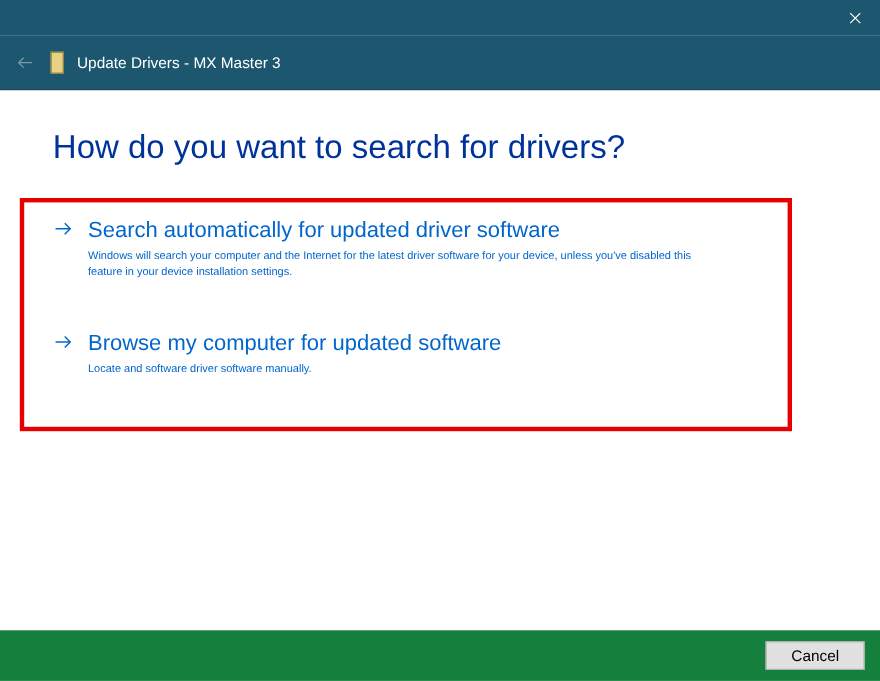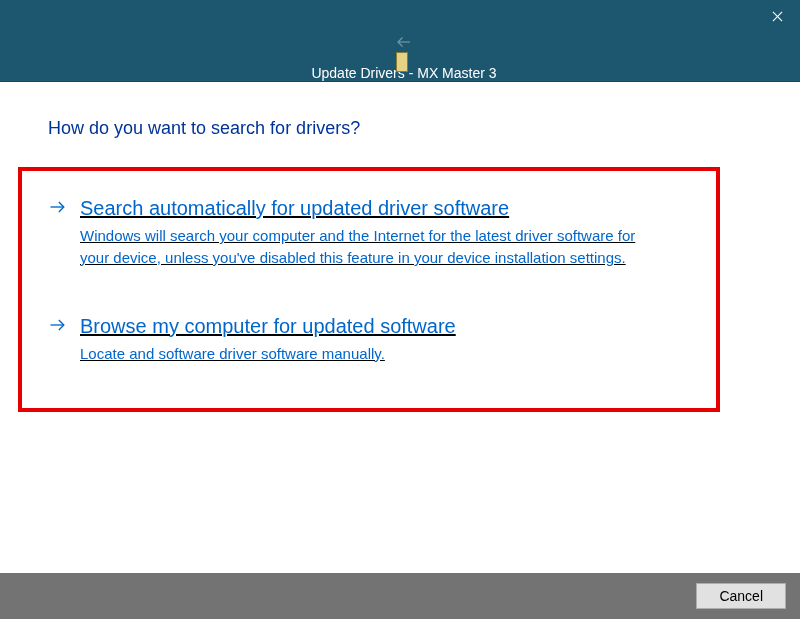--- a/index.html
+++ b/index.html
@@ -34,21 +34,20 @@
       height: 11px;
     }
     .header {
       height: 50px;
       background: #1d566f;
       display: flex;
       align-items: center;
       padding-left: 8px;
       color: #ffffff;
       border-bottom: 1px solid rgba(0,0,0,0.15);
-      flex-direction: column;
     }
     .back-arrow {
       width: 30px;
       height: 30px;
       display: flex;
       align-items: center;
       justify-content: center;
       color: #7a9aab;
     }
     .back-arrow svg {
@@ -73,31 +72,30 @@
     }
     .header-title {
       font-size: 14px;
       color: #ffffff;
       font-weight: 400;
     }
     .content {
       padding: 36px 48px 0 48px;
     }
     .main-heading {
-      font-size: 18px;
+      font-size: 30px;
       font-weight: 400;
       color: #003399;
       margin-bottom: 28px;
     }
     .options-box {
       border: 4px solid #e60000;
-      padding: 24px 26px 44px 26px;
+      padding: 12px 26px 44px 26px;
       margin-left: -30px;
       margin-right: 32px;
-      text-decoration: underline;
     }
     .option {
       display: flex;
       align-items: flex-start;
       margin-bottom: 44px;
     }
     .option:last-child {
       margin-bottom: 0;
     }
     .option-arrow {
@@ -114,32 +112,32 @@
       flex: 1;
     }
     .option-title {
       font-size: 20px;
       color: #0066cc;
       font-weight: 400;
       line-height: 1.3;
       margin-bottom: 4px;
     }
     .option-desc {
-      font-size: 15px;
+      font-size: 10px;
       color: #0066cc;
       line-height: 1.45;
       max-width: 570px;
     }
     .footer {
       position: absolute;
       bottom: 0;
       left: 0;
       right: 0;
       height: 46px;
-      background: #737373;
+      background: #15803d;
       display: flex;
       justify-content: flex-end;
       align-items: center;
       padding-right: 14px;
     }
     .cancel-btn {
       background: #e1e1e1;
       border: 1px solid #adadad;
       padding: 4px 22px;
       font-size: 14px;

